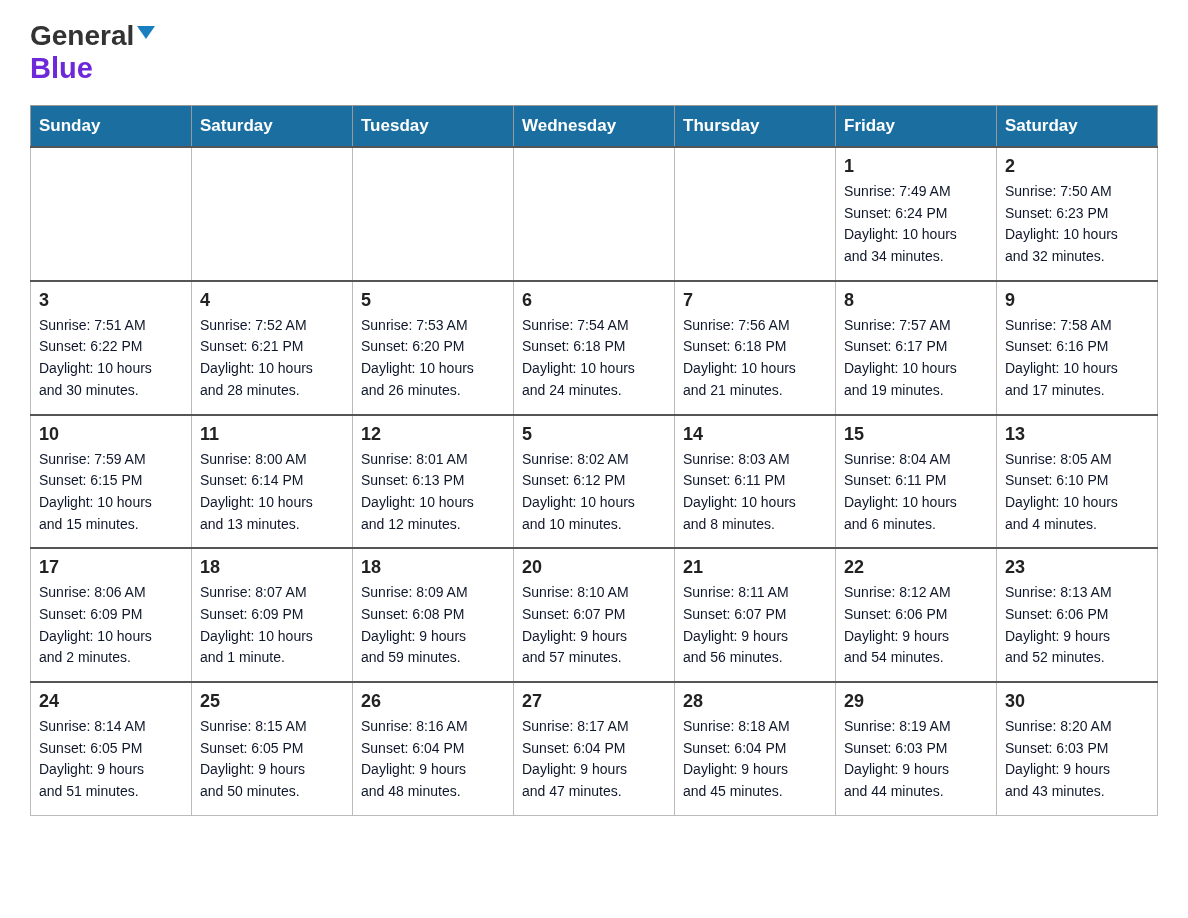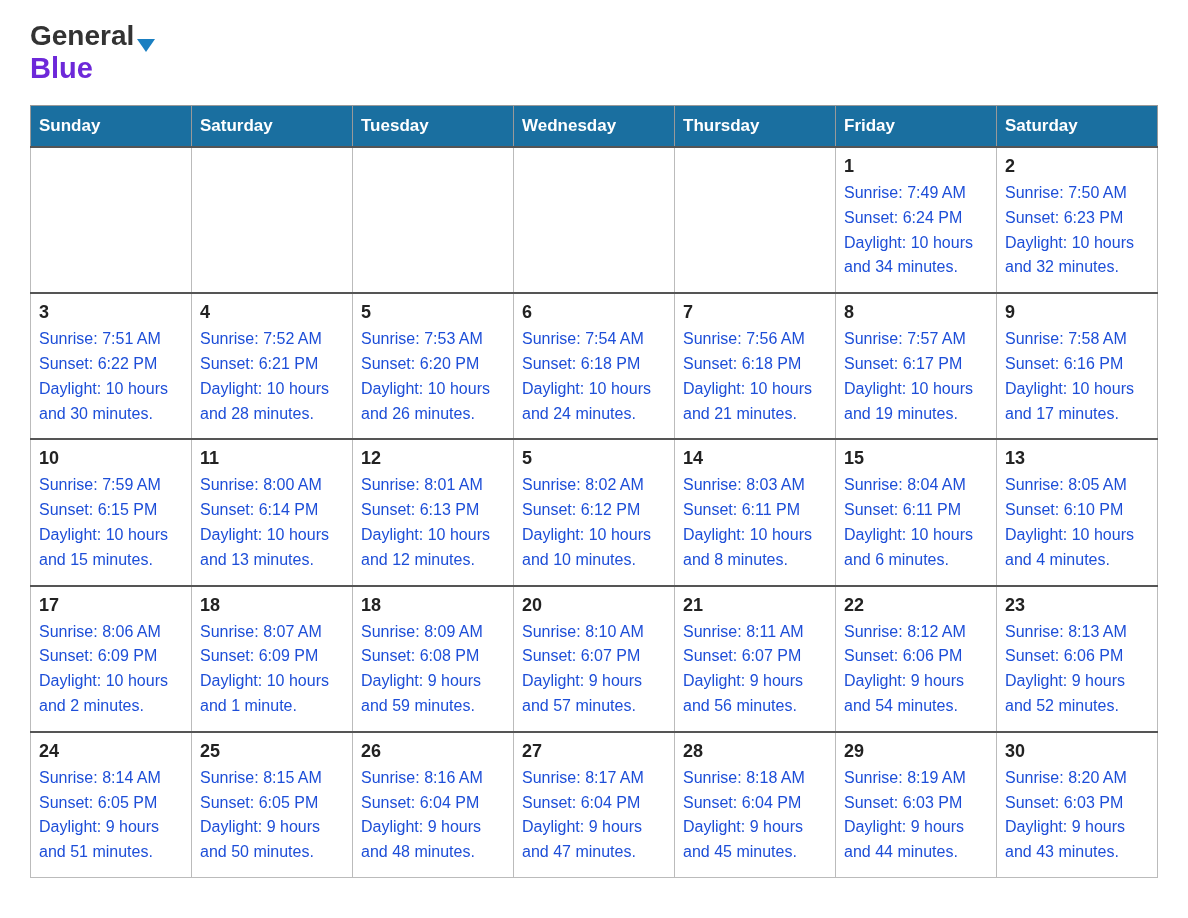--- a/index.html
+++ b/index.html
@@ -16,21 +16,21 @@
       align-items: flex-start;
       margin-bottom: 20px;
     }
     .logo {
       display: flex;
       flex-direction: column;
       align-items: flex-start;
     }
     .logo-first-line {
       display: flex;
-      align-items: flex-end;
+      align-items: flex-start;
     }
     .title-section {
       text-align: right;
     }
     .month-title {
       font-size: 52px;
       font-weight: bold;
       color: #222;
       line-height: 1.1;
     }
@@ -66,22 +66,22 @@
       border-top: 2px solid #555;
     }
     .day-number {
       font-size: 18px;
       font-weight: bold;
       color: #222;
       margin-bottom: 4px;
       display: block;
     }
     .day-info {
-      font-size: 16px;
-      color: #1d4ed8;
+      font-size: 14px;
+      color: #0f172a;
       line-height: 1.55;
     }
     .empty-cell {
       background: #f9f9f9;
     }
   </style>
 </head>
 <body>
 
 <div class="header">

